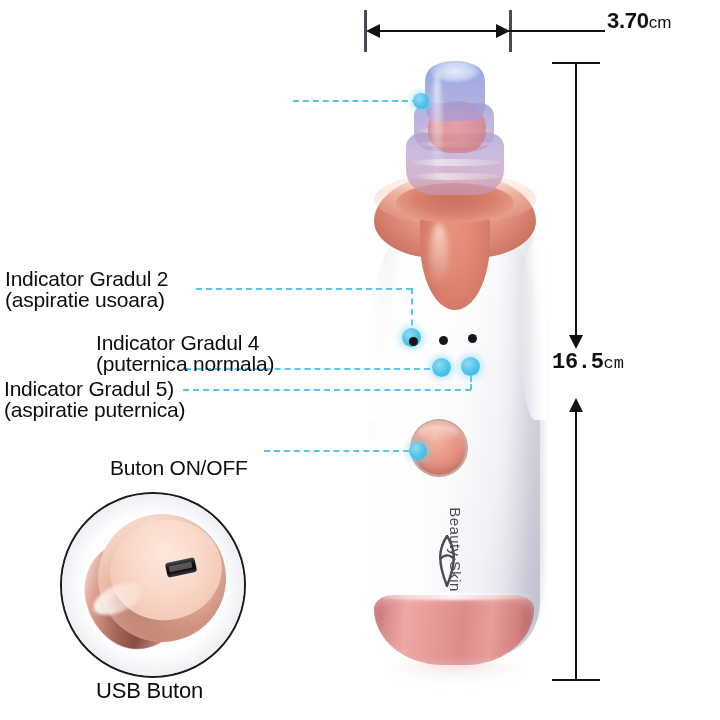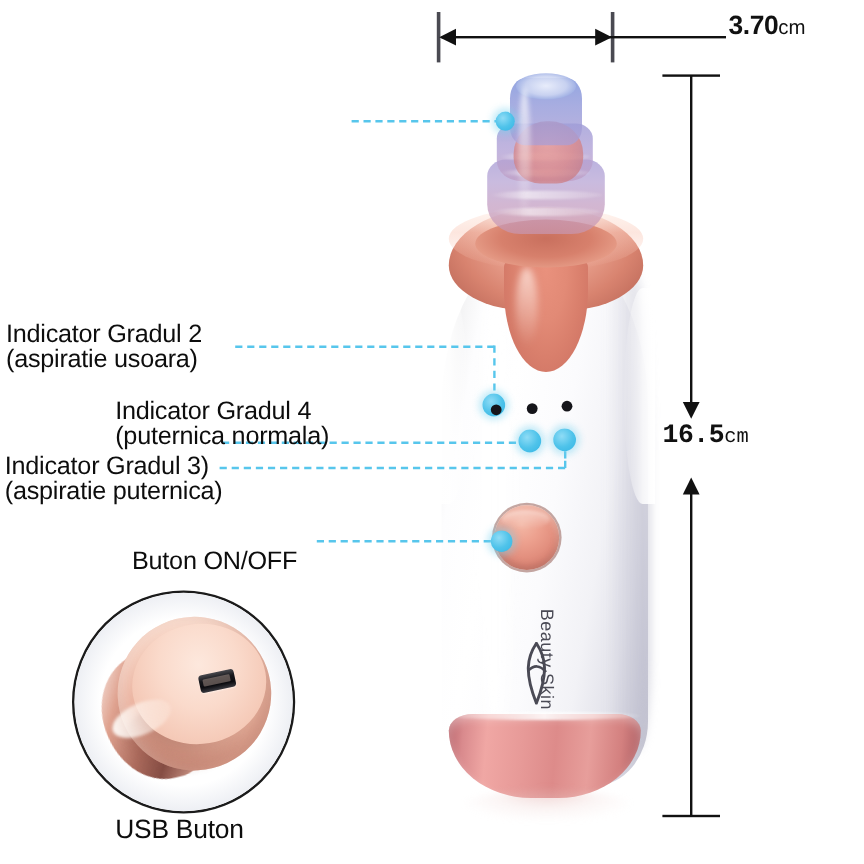--- a/index.html
+++ b/index.html
@@ -623,21 +623,21 @@
     <span class="l1">Indicator Gradul 2</span>
     <span class="l2">(aspiratie usoara)</span>
   </div>
 
   <div class="callout" style="left:96px; top:332px;">
     <span class="l1">Indicator Gradul 4</span>
     <span class="l2">(puternica normala)</span>
   </div>
 
   <div class="callout" style="left:4px; top:378px;">
-    <span class="l1">Indicator Gradul 3)</span>
+    <span class="l1">Indicator Gradul 5)</span>
     <span class="l2">(aspiratie puternica)</span>
   </div>
 
   <div class="callout-single" style="left:110px; top:440px;">Buton ON/OFF</div>
 
   <div id="usb-inset">
     <div class="usb-halo"></div>
     <div class="usb-side"></div>
     <div class="usb-puck"></div>
     <div class="usb-shadow-arc"></div>

